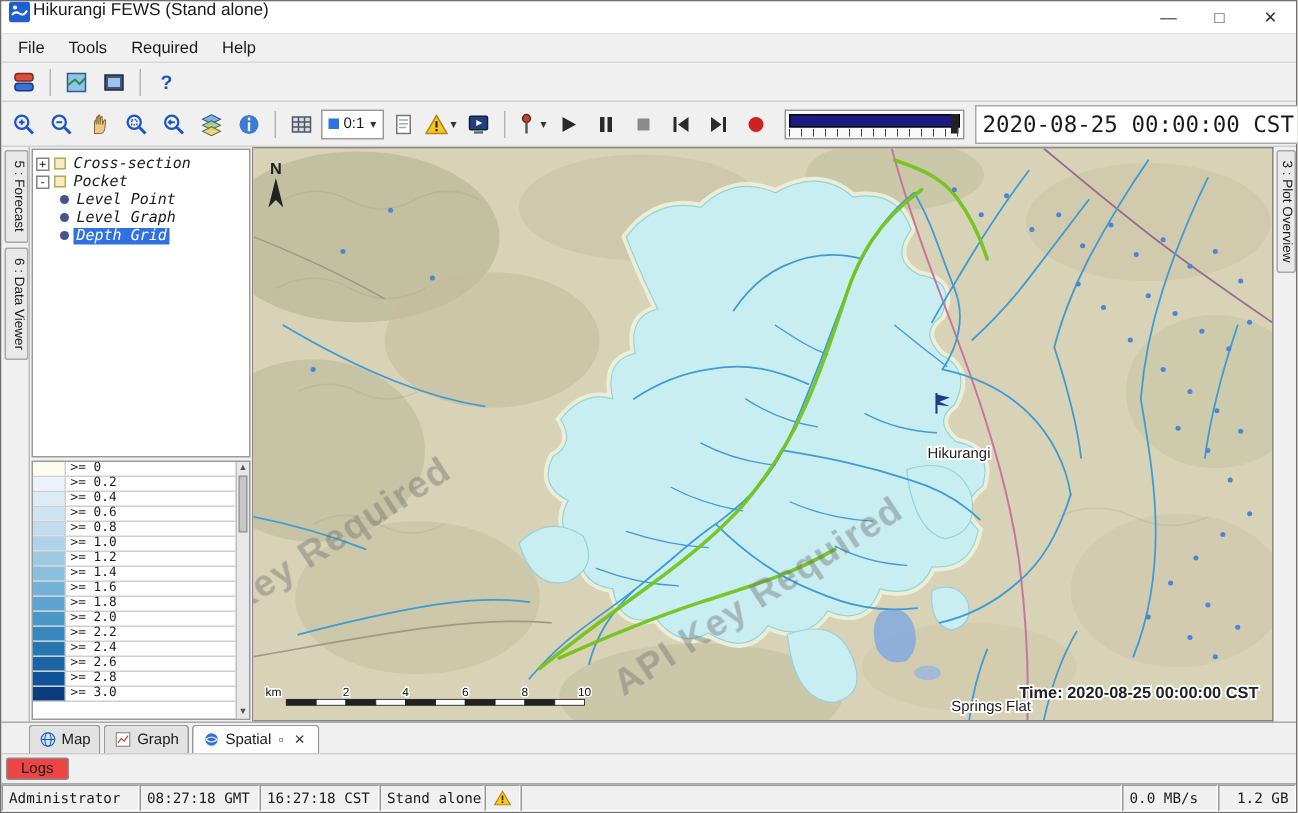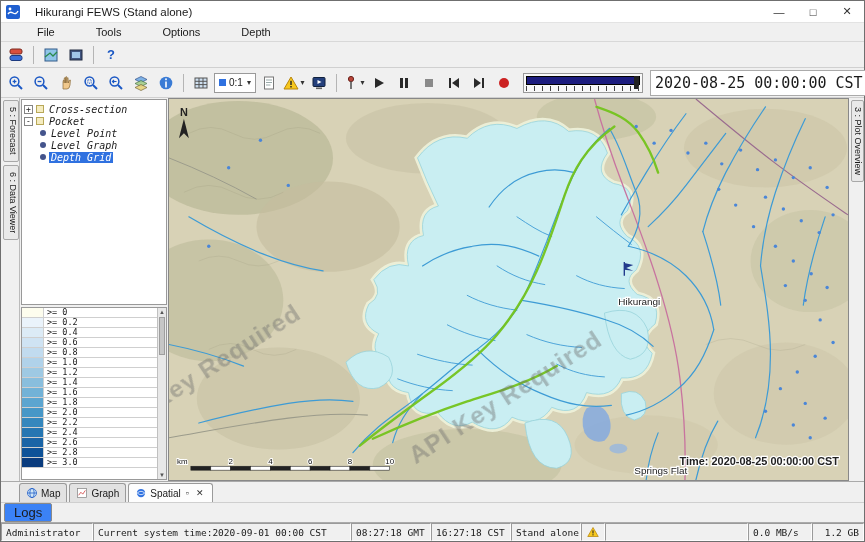--- a/index.html
+++ b/index.html
@@ -1,28 +1,28 @@
 <!DOCTYPE html>
 <html style="--titlebar_bg: #ffffff; --chrome_bg: #f0f0f0; --selection: #2f71e0; --map_base: #d8d2b6; --terrain_dark: #c4bd9f; --terrain_olive: #b9b897; --flood: #c9eef2; --flood_edge: #97d2da; --flood_halo: #eef2da; --water: #3d9bd5; --green_channel: #74c41d; --road_pink: #c8739f; --road_gray: #9b9b8b; --dot_blue: #4a86d8; --record_red: #cc2222; --warning_yellow: #f7c81e; --timeline_navy: #1c1c7e; --mem_fill: #7ab4f5;"><head>
 <meta charset="utf-8">
 <style>
   * { box-sizing: border-box; margin: 0; padding: 0; }
   html,body { width: 865px; height: 542px; overflow: hidden; }
   body { font-family: "Liberation Sans", sans-serif; font-size: 11px; color: #1a1a1a; background: #f0f0f0; }
   .window { width: 865px; height: 542px; display: flex; flex-direction: column; border: 1px solid #6f6f6f; background: var(--chrome_bg); }
 
   
-  .titlebar { height: 22px; background: var(--titlebar_bg); display: flex; align-items: center; gap: 15px; padding-left: 5px; border-bottom: 1px solid #e3e3e3; flex: none; }
+  .titlebar { height: 22px; background: var(--titlebar_bg); display: flex; align-items: flex-start; gap: 2px; padding-left: 5px; border-bottom: 1px solid #e3e3e3; flex: none; }
   .title-text { font-size: 11.5px; }
   .win-controls { margin-left: auto; display: flex; height: 100%; }
   .win-btn { width: 34px; display: flex; align-items: center; justify-content: center; font-size: 11px; color: #333; }
 
   
   .menubar { height: 19px; display: flex; align-items: center; background: var(--chrome_bg); border-bottom: 1px solid #d8d8d8; padding-left: 3px; flex: none; }
-  .menu-item { padding: 2px 8px; margin-left: 25px; }
+  .menu-item { padding: 2px 8px; }
 
   
   .toolbar { display: flex; align-items: center; background: var(--chrome_bg); border-bottom: 1px solid #d0d0d0; padding: 1px 3px; gap: 1px; flex: none; }
   .toolbar1 { height: 26px; }
   .toolbar2 { height: 30px; }
   .tbtn { width: 24px; height: 22px; display: flex; align-items: center; justify-content: center; border: 1px solid transparent; background: transparent; flex: none; }
   .tbtn svg { width: 16px; height: 16px; display: block; }
   .sep { width: 1px; height: 18px; background: #b5b5b5; margin: 0 4px; flex: none; }
   .drop-arr { font-size: 8px; color: #333; margin-left: 1px; }
   .combo { display: flex; align-items: center; border: 1px solid #9a9a9a; background: #fff; height: 20px; padding: 0 4px; gap: 3px; font-size: 10px; flex: none; }
@@ -67,21 +67,21 @@
   .map-area svg { display: block; width: 100%; height: 100%; }
 
   
   .bottom-tabs { height: 21px; background: var(--chrome_bg); display: flex; align-items: flex-end; padding-left: 18px; gap: 2px; border-top: 1px solid #aaa; flex: none; }
   .btab { display: flex; align-items: center; gap: 3px; padding: 2px 6px; border: 1px solid #9a9a9a; border-bottom: none; background: #e2e2e2; height: 19px; font-size: 10px; border-radius: 3px 3px 0 0; }
   .btab.active { background: #fdfdfd; }
   .btab svg { width: 12px; height: 12px; display: block; }
   .tab-mini { font-size: 9px; color: #333; padding: 0 2px; }
 
   .logs-row { height: 20px; background: var(--chrome_bg); display: flex; align-items: center; padding: 1px 3px; border-top: 1px solid #cfcfcf; flex: none; }
-  .logs-btn { font-size: 13px; padding: 1px 9px; border: 1px solid #8a8a8a; background: #3b82f6; border-radius: 2px; }
+  .logs-btn { font-size: 10px; padding: 1px 9px; border: 1px solid #8a8a8a; background: #ef4444; border-radius: 2px; }
 
   .statusbar { height: 19px; display: flex; background: var(--chrome_bg); border-top: 1px solid #aaa; font-family: "DejaVu Sans Mono", monospace; font-size: 9.5px; align-items: stretch; flex: none; }
   .scell { border: 1px solid; border-color: #9a9a9a #fdfdfd #fdfdfd #9a9a9a; display: flex; align-items: center; padding: 0 4px; white-space: nowrap; overflow: hidden; flex: none; }
   .scell.grow { flex: 1; }
   .mem { position: relative; }
   .mem-fill { position: absolute; left: 0; top: 0; bottom: 0; width: 55%; }
   .mem span { position: relative; }
 </style>
 </head>
 <body>
@@ -98,22 +98,22 @@
     <div class="win-controls">
       <span class="win-btn">—</span>
       <span class="win-btn">□</span>
       <span class="win-btn">✕</span>
     </div>
   </div>
 
   <div class="menubar">
     <span class="menu-item">File</span>
     <span class="menu-item">Tools</span>
-    <span class="menu-item">Options</span>
-    <span class="menu-item">Depth</span>
+    <span class="menu-item">Required</span>
+    <span class="menu-item">Help</span>
   </div>
 
   <div class="toolbar toolbar1">
     <span class="tbtn">
       <svg viewBox="0 0 16 16">
         <rect x="2" y="2" width="12" height="5" rx="2" fill="#d94f3d" stroke="#7c2a20"></rect>
         <rect x="2" y="8.5" width="12" height="5" rx="2" fill="#3a6fd8" stroke="#1c3a80"></rect>
       </svg>
     </span>
     <span class="sep"></span>
@@ -581,21 +581,20 @@
       <span class="tab-mini">✕</span>
     </span>
   </div>
 
   <div class="logs-row">
     <span class="logs-btn">Logs</span>
   </div>
 
   <div class="statusbar">
     <span class="scell" style="width:92px">Administrator</span>
-    <span class="scell" style="width:258px">Current system time:2020-09-01 00:00 CST</span>
     <span class="scell" style="width:80px">08:27:18 GMT</span>
     <span class="scell" style="width:80px">16:27:18 CST</span>
     <span class="scell" style="width:70px">Stand alone</span>
     <span class="scell" style="width:24px; justify-content:center">
       <svg width="12" height="12" viewBox="0 0 16 16">
         <polygon points="8,2 15,14 1,14" fill="#f7c81e" stroke="#b8860b"></polygon>
         <rect x="7.3" y="5.8" width="1.4" height="4.2" fill="#222"></rect>
         <rect x="7.3" y="11" width="1.4" height="1.5" fill="#222"></rect>
       </svg>
     </span>

